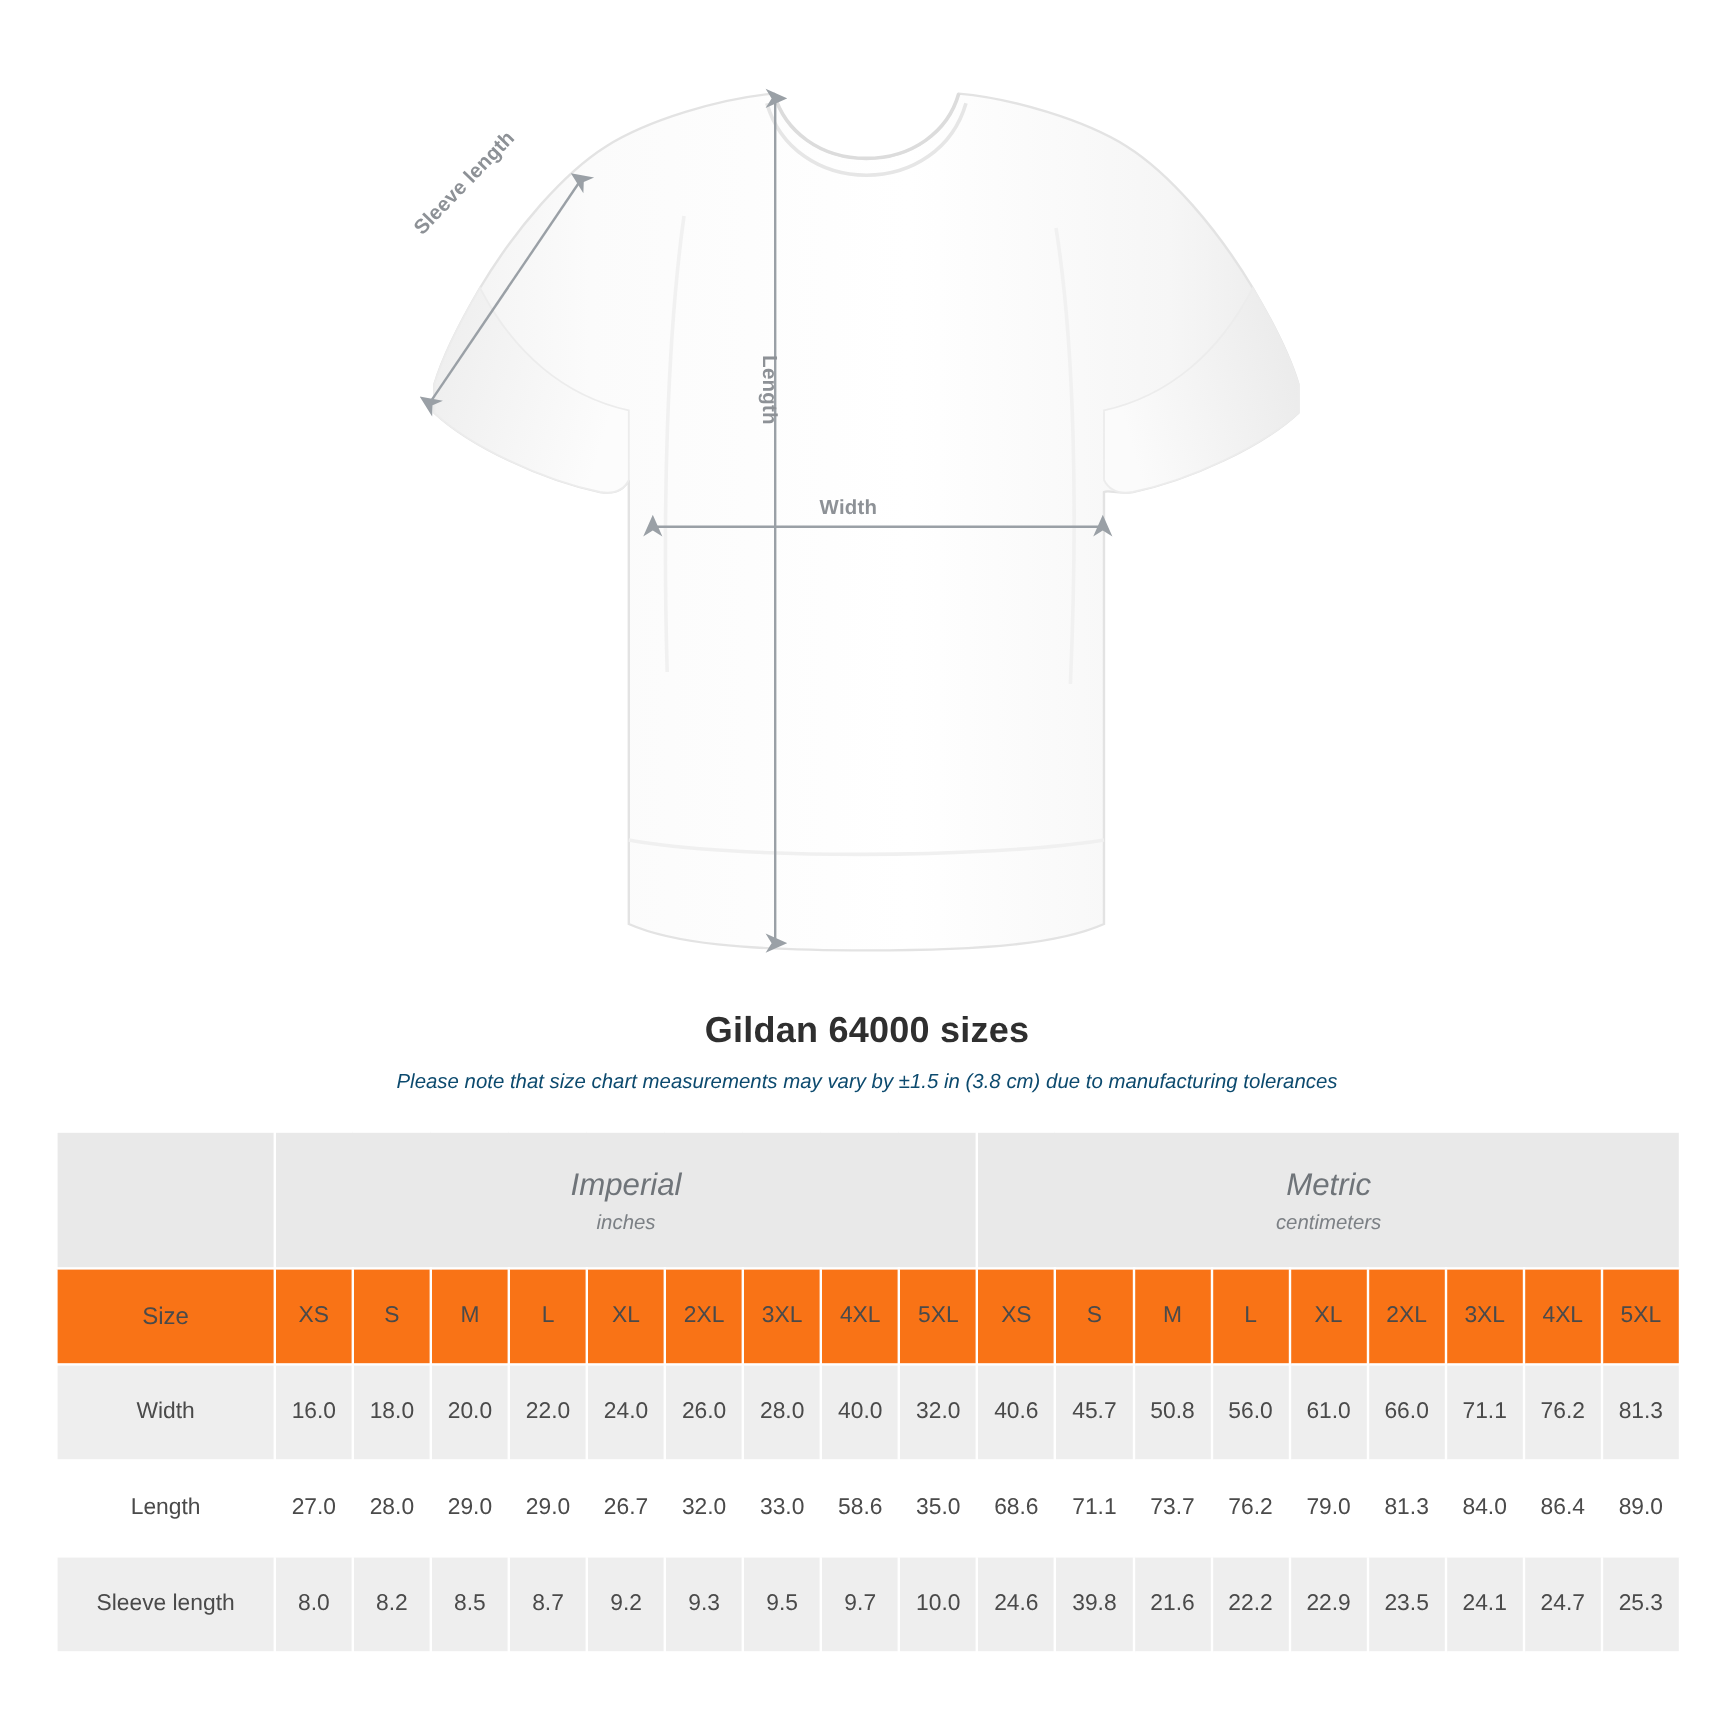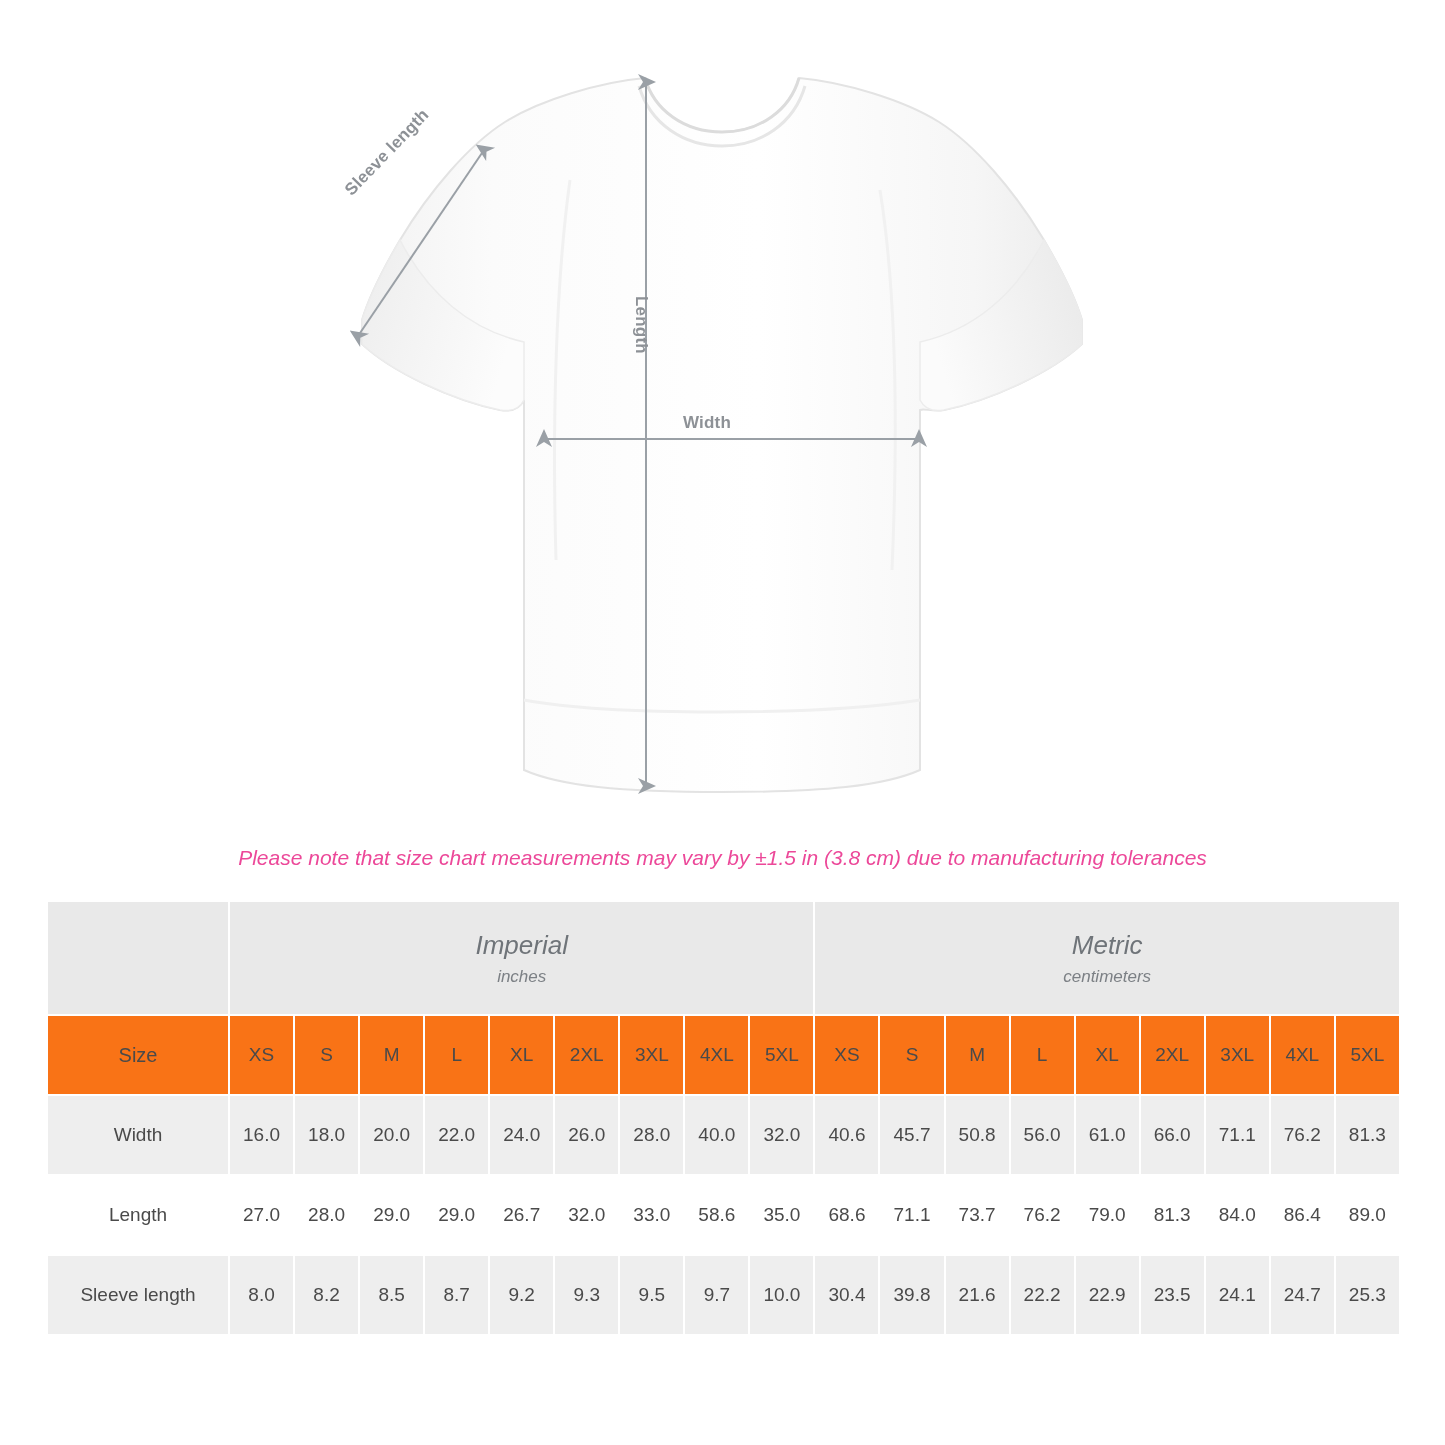--- a/index.html
+++ b/index.html
@@ -62,23 +62,23 @@
     margin-top: 12px;
   }
   .chart-title {
     font-size: 30px;
     font-weight: bold;
     color: #2f2f2f;
     margin: 0;
     letter-spacing: 0.2px;
   }
   .chart-note {
-    font-size: 21px;
+    font-size: 17px;
     font-style: italic;
-    color: #ec4899;
+    color: #0c4a6e;
     margin-top: 16px;
   }
 
   
   .table-wrap {
     margin: 30px 46px 0 46px;
   }
   table.size-table {
     border-collapse: collapse;
     width: 1353px;
@@ -195,20 +195,21 @@
 
       <line x1="544" y1="439" x2="919" y2="439" stroke="#9aa0a6" stroke-width="2" marker-start="url(#arrHeadUp)" marker-end="url(#arrHeadUp)"></line>
     </svg>
 
     <div class="dim-label" id="label-sleeve">Sleeve length</div>
     <div class="dim-label" id="label-length">Length</div>
     <div class="dim-label" id="label-width">Width</div>
   </div>
 
   <div class="title-block">
+    <h1 class="chart-title">Gildan 64000 sizes</h1>
     <div class="chart-note">Please note that size chart measurements may vary by ±1.5 in (3.8 cm) due to manufacturing tolerances</div>
   </div>
 
   <div class="table-wrap">
     <table class="size-table">
       <colgroup>
         <col style="width:182px">
         <col span="18" style="width:65.05px">
       </colgroup>
       <tbody>
@@ -294,21 +295,21 @@
           <td class="rowlabel">Sleeve length</td>
           <td>8.0</td>
           <td>8.2</td>
           <td>8.5</td>
           <td>8.7</td>
           <td>9.2</td>
           <td>9.3</td>
           <td>9.5</td>
           <td>9.7</td>
           <td>10.0</td>
-          <td>30.4</td>
+          <td>24.6</td>
           <td>39.8</td>
           <td>21.6</td>
           <td>22.2</td>
           <td>22.9</td>
           <td>23.5</td>
           <td>24.1</td>
           <td>24.7</td>
           <td>25.3</td>
         </tr>
       </tbody>

